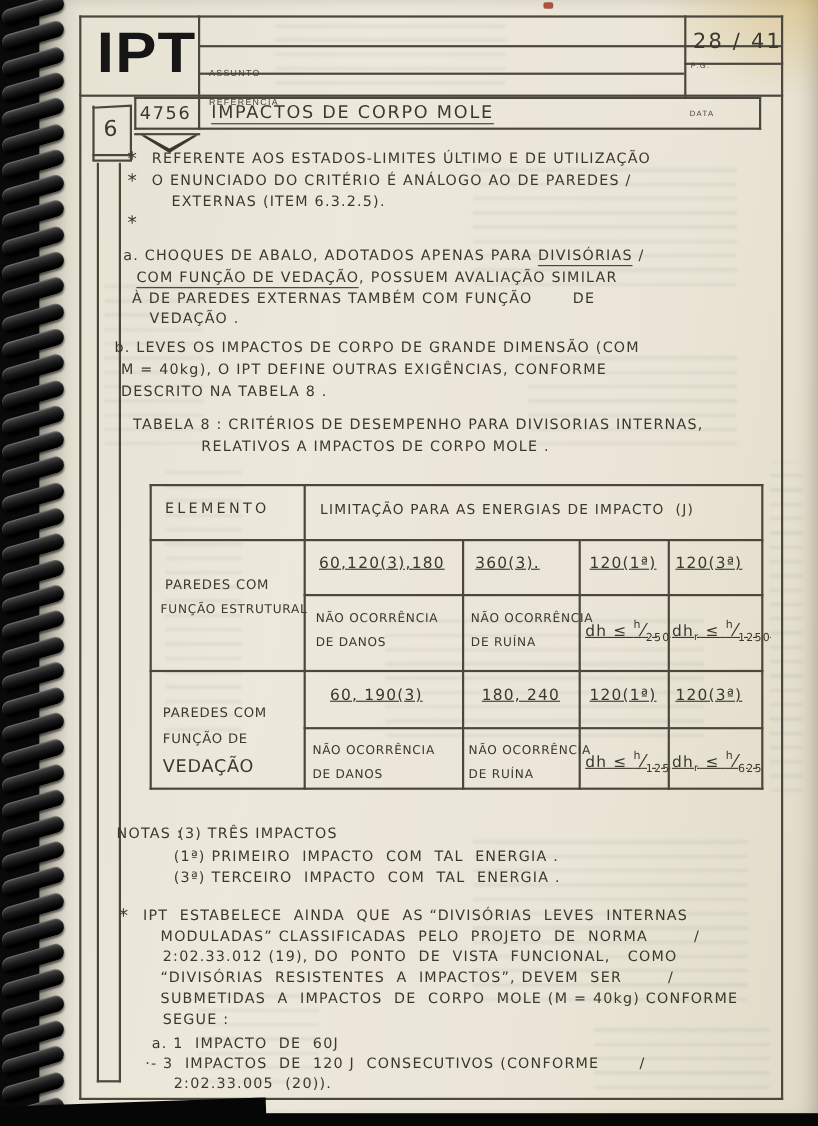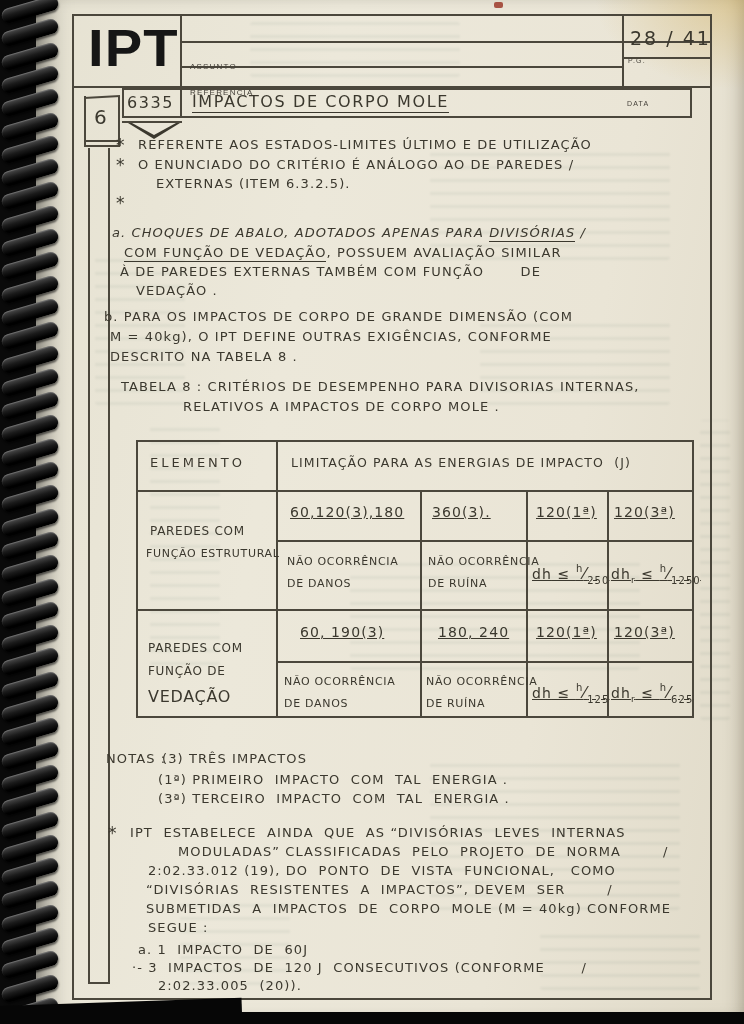--- a/index.html
+++ b/index.html
@@ -143,36 +143,36 @@
   <div class="ln" style="left:88px;top:982px;width:22px;height:2px;"></div>
 
   <div class="ln" style="left:122px;top:88px;width:570px;height:2px;"></div>
   <div class="ln" style="left:122px;top:116px;width:570px;height:2px;"></div>
   <div class="ln" style="left:122px;top:88px;width:2px;height:30px;"></div>
   <div class="ln" style="left:690px;top:88px;width:2px;height:30px;"></div>
   <div class="ln" style="left:180px;top:88px;width:2px;height:30px;"></div>
   <div class="ln" style="left:122px;top:121px;width:60px;height:2px;"></div>
   <div class="chev-o" style="left:128px;top:123px;"></div>
   <div class="chev-i" style="left:132px;top:123px;"></div>
-  <div class="hand big" style="left:127px;top:94px;">6335</div>
+  <div class="hand big" style="left:127px;top:94px;">4756</div>
   <div class="hand big" style="left:192px;top:93px;"><span class="u">IMPACTOS DE CORPO MOLE</span></div>
 
   <div class="hand star" style="left:116px;top:136px;">*</div>
   <div class="hand" style="left:138px;top:138px;">REFERENTE AOS ESTADOS-LIMITES ÚLTIMO E DE UTILIZAÇÃO</div>
   <div class="hand star" style="left:116px;top:156px;">*</div>
   <div class="hand" style="left:138px;top:158px;">O ENUNCIADO DO CRITÉRIO É ANÁLOGO AO DE PAREDES /</div>
   <div class="hand" style="left:156px;top:177px;">EXTERNAS (ITEM 6.3.2.5).</div>
   <div class="hand star" style="left:116px;top:194px;">*</div>
 
-  <div class="hand" style="left:112px;top:226px;font-style:italic;"><span>a. CHOQUES DE ABALO, ADOTADOS APENAS PARA </span><span class="u">DIVISÓRIAS</span><span> /</span></div>
+  <div class="hand" style="left:112px;top:226px;"><span>a. CHOQUES DE ABALO, ADOTADOS APENAS PARA </span><span class="u">DIVISÓRIAS</span><span> /</span></div>
   <div class="hand" style="left:120px;top:265px;">À DE PAREDES EXTERNAS TAMBÉM COM FUNÇÃO       DE</div>
   <div class="hand" style="left:124px;top:246px;"><span class="u">COM FUNÇÃO DE VEDAÇÃO</span><span>, POSSUEM AVALIAÇÃO SIMILAR</span></div>
   <div class="hand" style="left:136px;top:284px;">VEDAÇÃO .</div>
 
-  <div class="hand" style="left:104px;top:310px;">b. PARA OS IMPACTOS DE CORPO DE GRANDE DIMENSÃO (COM</div>
+  <div class="hand" style="left:104px;top:310px;">b. LEVES OS IMPACTOS DE CORPO DE GRANDE DIMENSÃO (COM</div>
   <div class="hand" style="left:110px;top:330px;">M = 40kg), O IPT DEFINE OUTRAS EXIGÊNCIAS, CONFORME</div>
   <div class="hand" style="left:110px;top:350px;">DESCRITO NA TABELA 8 .</div>
 
   <div class="hand" style="left:121px;top:380px;">TABELA 8 : CRITÉRIOS DE DESEMPENHO PARA DIVISORIAS INTERNAS,</div>
   <div class="hand" style="left:183px;top:400px;">RELATIVOS A IMPACTOS DE CORPO MOLE .</div>
 
   <div class="ln" style="left:136px;top:440px;width:558px;height:2px;"></div>
   <div class="ln" style="left:136px;top:490px;width:558px;height:2px;"></div>
   <div class="ln" style="left:276px;top:540px;width:418px;height:2px;"></div>
   <div class="ln" style="left:136px;top:609px;width:558px;height:2px;"></div>
@@ -215,21 +215,21 @@
   <div class="hand val" style="left:532px;top:682px;"><span>dh</span><span class="frsub"></span><span> ≤ </span><span class="frn">h</span><span class="frs">⁄</span><span class="frd">125</span></div>
   <div class="hand val" style="left:611px;top:682px;"><span>dh</span><span class="frsub">r</span><span> ≤ </span><span class="frn">h</span><span class="frs">⁄</span><span class="frd">625</span></div>
 
   <div class="hand" style="left:106px;top:752px;">NOTAS :</div>
   <div class="hand" style="left:162px;top:752px;">(3) TRÊS IMPACTOS</div>
   <div class="hand" style="left:158px;top:773px;">(1ª) PRIMEIRO  IMPACTO  COM  TAL  ENERGIA .</div>
   <div class="hand" style="left:158px;top:792px;">(3ª) TERCEIRO  IMPACTO  COM  TAL  ENERGIA .</div>
 
   <div class="hand star" style="left:108px;top:824px;">*</div>
   <div class="hand" style="left:130px;top:826px;">IPT  ESTABELECE  AINDA  QUE  AS “DIVISÓRIAS  LEVES  INTERNAS</div>
-  <div class="hand" style="left:146px;top:845px;margin-left:32px;">MODULADAS” CLASSIFICADAS  PELO  PROJETO  DE  NORMA        /</div>
+  <div class="hand" style="left:146px;top:845px;">MODULADAS” CLASSIFICADAS  PELO  PROJETO  DE  NORMA        /</div>
   <div class="hand" style="left:148px;top:864px;">2:02.33.012 (19), DO  PONTO  DE  VISTA  FUNCIONAL,   COMO</div>
   <div class="hand" style="left:146px;top:883px;">“DIVISÓRIAS  RESISTENTES  A  IMPACTOS”, DEVEM  SER        /</div>
   <div class="hand" style="left:146px;top:902px;">SUBMETIDAS  A  IMPACTOS  DE  CORPO  MOLE (M = 40kg) CONFORME</div>
   <div class="hand" style="left:148px;top:921px;">SEGUE :</div>
 
   <div class="hand" style="left:138px;top:943px;">a. 1  IMPACTO  DE  60J</div>
   <div class="hand" style="left:132px;top:961px;">·- 3  IMPACTOS  DE  120 J  CONSECUTIVOS (CONFORME       /</div>
   <div class="hand" style="left:158px;top:979px;">2:02.33.005  (20)).</div>
 
   <div class="print" style="left:60px;top:1004px;font-size:7px;letter-spacing:.5px;">FORM. 394 - 210 x 297 ·</div>

